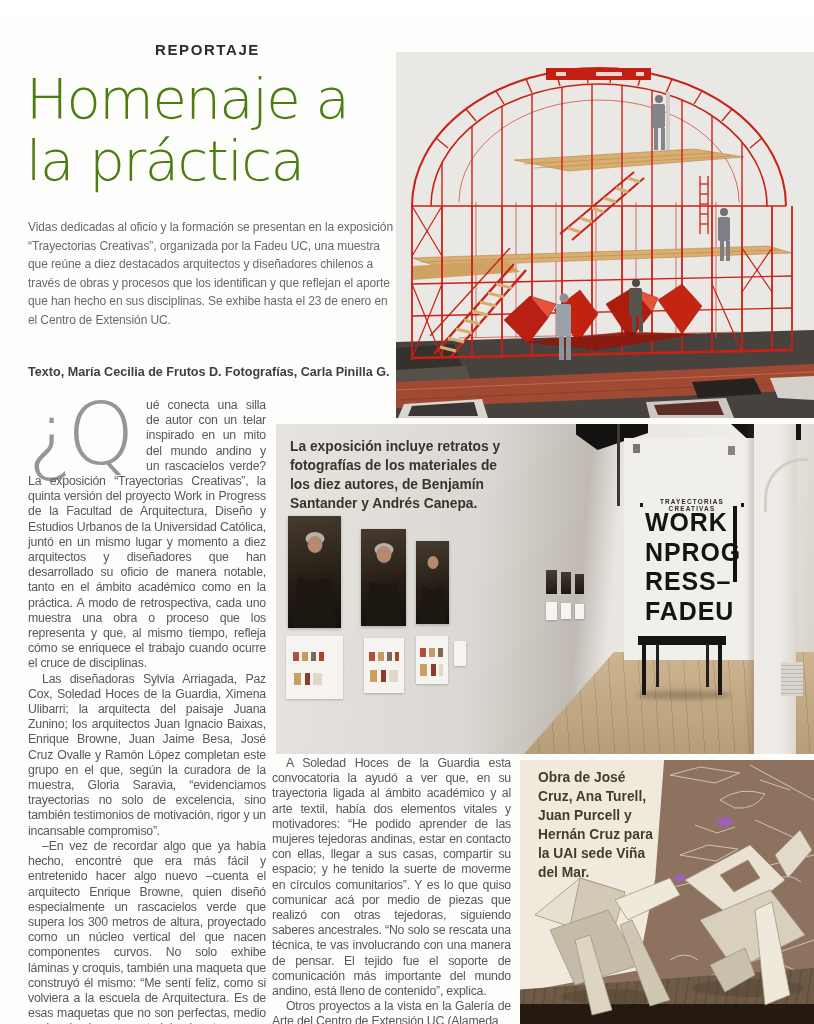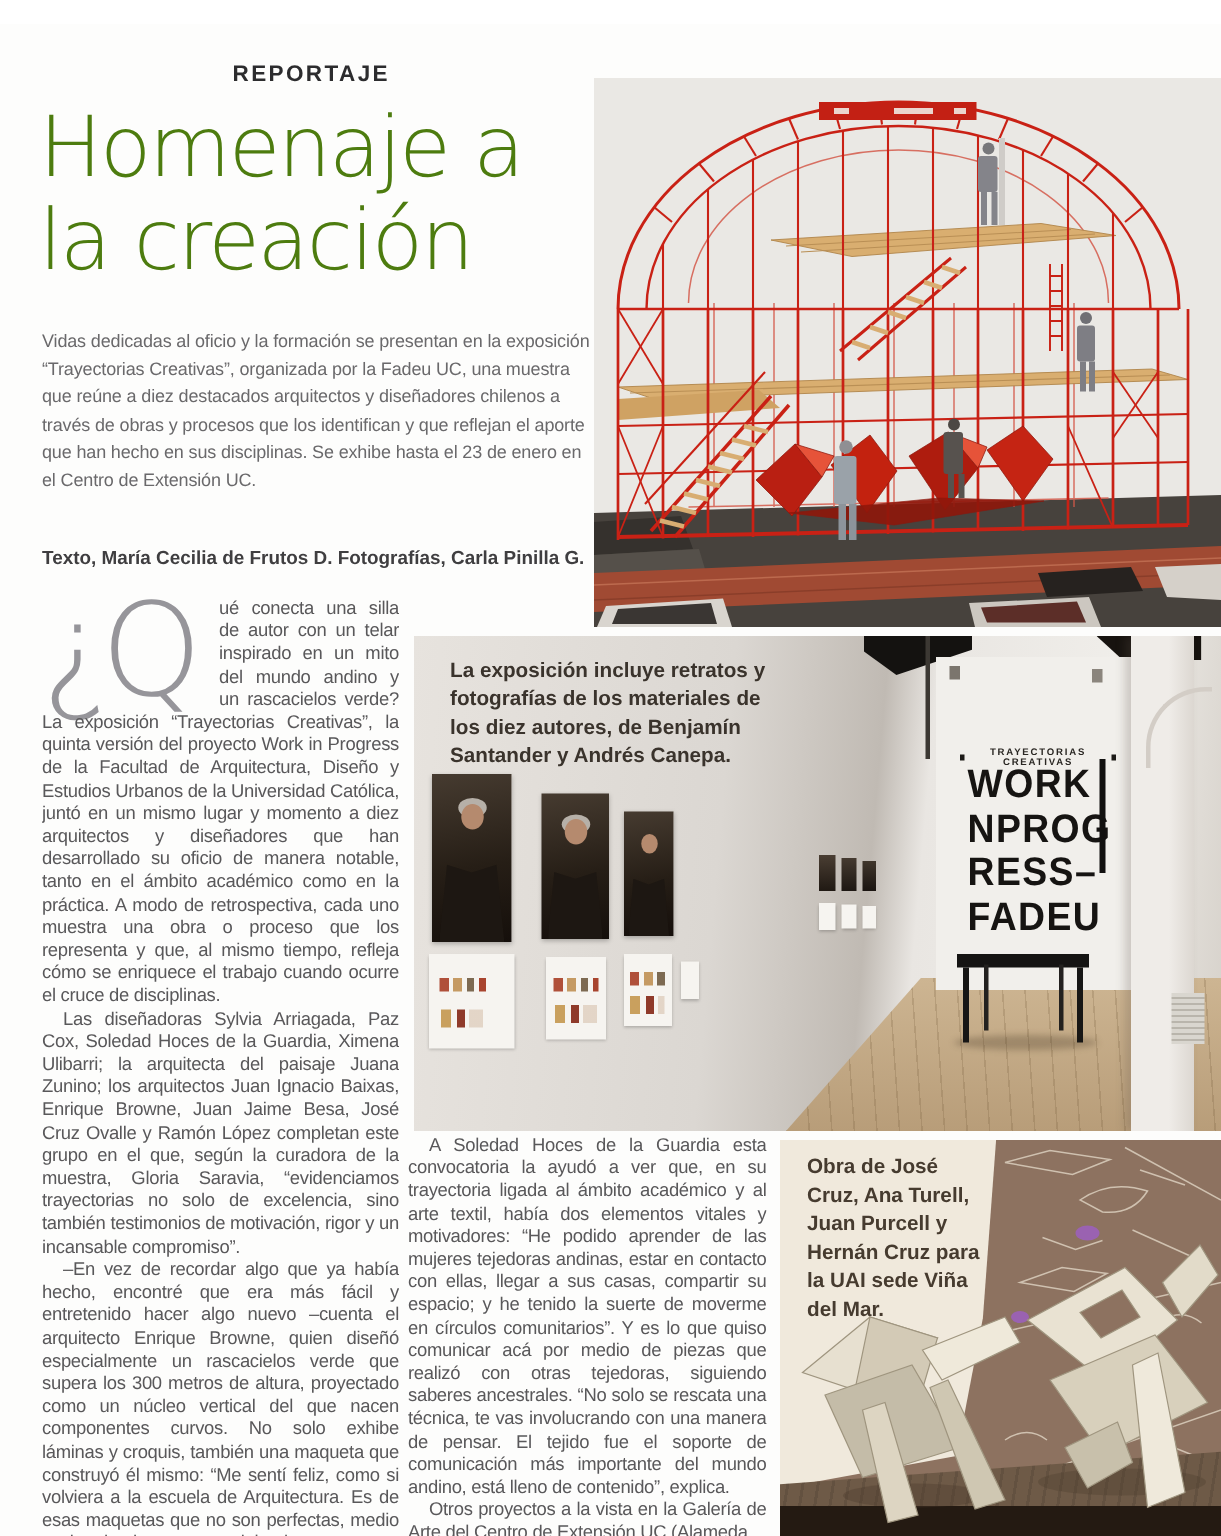--- a/index.html
+++ b/index.html
@@ -81,21 +81,21 @@
   svg { display:block; }
 </style>
 </head>
 <body>
 
 <div class="page">
 
   <div class="kicker">REPORTAJE</div>
 
   <h1 class="headline"><span>Homenaje a</span><br>
-    <span>la creación</span></h1>
+    <span>la práctica</span></h1>
 
   <div class="lead">Vidas dedicadas al oficio y la formación se presentan en la exposición “Trayectorias Creativas”, organizada por la Fadeu UC, una muestra que reúne a diez destacados arquitectos y diseñadores chilenos a través de obras y procesos que los identifican y que reflejan el aporte que han hecho en sus disciplinas. Se exhibe hasta el 23 de enero en el Centro de Extensión UC.</div>
 
   <div class="byline">Texto, María Cecilia de Frutos D. Fotografías, Carla Pinilla G.</div>
 
   <div class="bodycol col-left">
     <p><span class="dropcap">¿Q</span><span>ué conecta una silla de autor con un telar inspirado en un mito del mundo andino y un rascacielos verde? La exposición “Trayectorias Creativas”, la quinta versión del proyecto Work in Progress de la Facultad de Arquitectura, Diseño y Estudios Urbanos de la Universidad Católica, juntó en un mismo lugar y momento a diez arquitectos y diseñadores que han desarrollado su oficio de manera notable, tanto en el ámbito académico como en la práctica. A modo de retrospectiva, cada uno muestra una obra o proceso que los representa y que, al mismo tiempo, refleja cómo se enriquece el trabajo cuando ocurre el cruce de disciplinas.</span></p>
     <p class="indent">Las diseñadoras Sylvia Arriagada, Paz Cox, Soledad Hoces de la Guardia, Ximena Ulibarri; la arquitecta del paisaje Juana Zunino; los arquitectos Juan Ignacio Baixas, Enrique Browne, Juan Jaime Besa, José Cruz Ovalle y Ramón López completan este grupo en el que, según la curadora de la muestra, Gloria Saravia, “evidenciamos trayectorias no solo de excelencia, sino también testimonios de motivación, rigor y un incansable compromiso”.</p>
     <p class="indent">–En vez de recordar algo que ya había hecho, encontré que era más fácil y entretenido hacer algo nuevo –cuenta el arquitecto Enrique Browne, quien diseñó especialmente un rascacielos verde que supera los 300 metros de altura, proyectado como un núcleo vertical del que nacen componentes curvos. No solo exhibe láminas y croquis, también una maqueta que construyó él mismo: “Me sentí feliz, como si volviera a la escuela de Arquitectura. Es de esas maquetas que no son perfectas, medio sucias, hecha con materiales baratos; como un ejercicio”. Como dice el autor, “me apasiona la innovación, pero no la ciencia ficción”, por lo que pidió la asesoría de especialistas de</p>
   </div>
@@ -339,21 +339,21 @@
     </div>
     <div class="gp sheet" style="left:178px;top:217px;width:12px;height:25px;"></div>
 
     <div class="gp" style="left:270px;top:146px;width:11px;height:24px;background:linear-gradient(#4a3e33,#201913);"></div>
     <div class="gp" style="left:285px;top:148px;width:10px;height:22px;background:linear-gradient(#453a30,#1d1712);"></div>
     <div class="gp" style="left:299px;top:150px;width:9px;height:20px;background:linear-gradient(#40362c,#1a1410);"></div>
     <div class="gp sheet" style="left:270px;top:178px;width:11px;height:18px;"></div>
     <div class="gp sheet" style="left:285px;top:179px;width:10px;height:16px;"></div>
     <div class="gp sheet" style="left:299px;top:180px;width:9px;height:15px;"></div>
 
-    <div class="overlay-caption" style="left:24px;top:13px;width:226px;">La exposición incluye retratos y fotografías de los materiales de los diez autores, de Benjamín Santander y Andrés Canepa.</div>
+    <div class="overlay-caption" style="left:14px;top:13px;width:226px;">La exposición incluye retratos y fotografías de los materiales de los diez autores, de Benjamín Santander y Andrés Canepa.</div>
   </div>
 
   <div class="photo photo-sculpture">
     <svg width="294" height="270" viewBox="0 0 294 270" style="position:absolute;left:0;top:0;">
       <rect width="294" height="270" fill="#8d7260"></rect>
       <g stroke="#e6dccb" stroke-width="1" fill="none" opacity=".75">
         <path d="M150,15 l30,-8 l40,6 l-25,10 z"></path>
         <path d="M200,40 q20,-14 45,-6 q-10,16 -30,14 z"></path>
         <path d="M160,95 l28,-10 l30,4 l-22,12 z"></path>
         <path d="M240,20 l30,10"></path>

